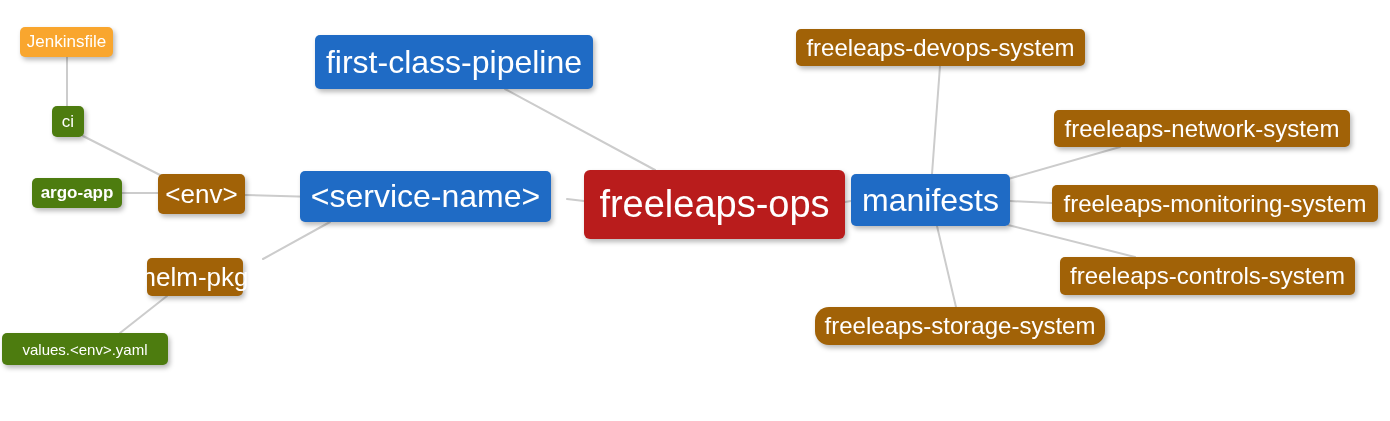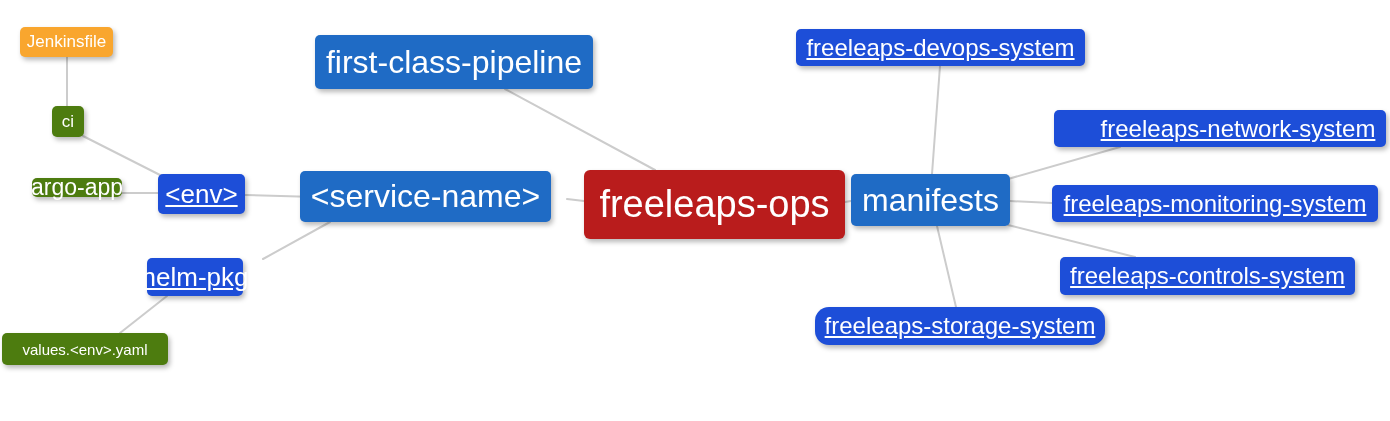--- a/index.html
+++ b/index.html
@@ -34,37 +34,37 @@
     color: #ffffff;
     white-space: nowrap;
     border-radius: 5px;
     box-shadow: 2px 3px 5px rgba(0,0,0,0.28);
     cursor: default;
     user-select: none;
   }
   
   .c-orange { background: #F9A62E; }
   .c-red    { background: #4d7c0f; }
-  .c-green  { background: #1d4ed8; text-decoration: underline; }
+  .c-green  { background: #a16207; }
   .c-blue   { background: #1F6BC5; }
   .c-dark   { background: #b91c1c; border-radius: 6px; }
 
   
   .n-jenkinsfile   { left: 20px;  top: 27px;  width: 93px;  height: 30px; font-size: 17px; }
   .n-ci            { left: 52px;  top: 106px; width: 32px;  height: 31px; font-size: 17px; }
-  .n-argo-app      { left: 32px;  top: 178px; width: 90px;  height: 19px; font-size: 23px; }
+  .n-argo-app      { left: 32px;  top: 178px; width: 90px;  height: 30px; font-size: 17px; font-weight: bold; }
   .n-env           { left: 158px; top: 174px; width: 87px;  height: 40px; font-size: 26px; }
   .n-helm-pkg      { left: 147px; top: 258px; width: 96px; height: 38px; font-size: 26px; }
   .n-values        { left: 2px;   top: 333px; width: 166px; height: 32px; font-size: 15px; }
   .n-fcp           { left: 315px; top: 35px;  width: 278px; height: 54px; font-size: 32px; }
   .n-service-name  { left: 300px; top: 171px; width: 251px; height: 51px; font-size: 32px; }
   .n-freeleaps-ops { left: 584px; top: 170px; width: 261px; height: 69px; font-size: 38px; }
   .n-manifests     { left: 851px; top: 174px; width: 159px; height: 52px; font-size: 32px; }
   .n-devops        { left: 796px; top: 29px;  width: 289px; height: 37px; font-size: 24px; }
-  .n-network       { left: 1054px;top: 110px; width: 296px; height: 37px; font-size: 24px; padding-left: 36px; }
+  .n-network       { left: 1054px;top: 110px; width: 296px; height: 37px; font-size: 24px; }
   .n-monitoring    { left: 1052px;top: 185px; width: 326px; height: 37px; font-size: 24px; }
   .n-controls      { left: 1060px;top: 257px; width: 295px; height: 38px; font-size: 24px; }
   .n-storage       { left: 815px; top: 307px; width: 290px; height: 38px; font-size: 24px; border-radius: 14px; }
 </style>
 </head>
 <body>
 
 <div class="canvas">
 
   <svg class="edges" viewBox="0 0 1390 421" xmlns="http://www.w3.org/2000/svg">

